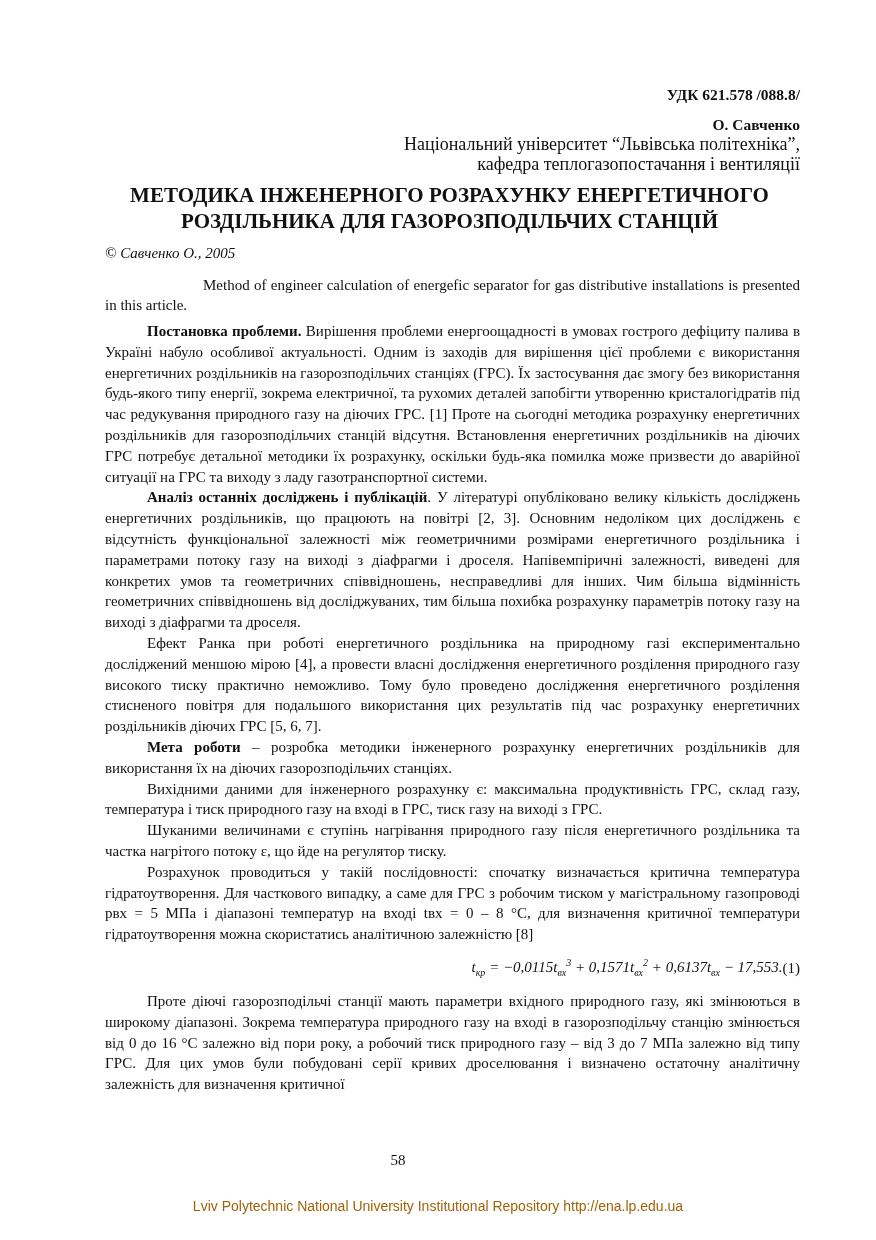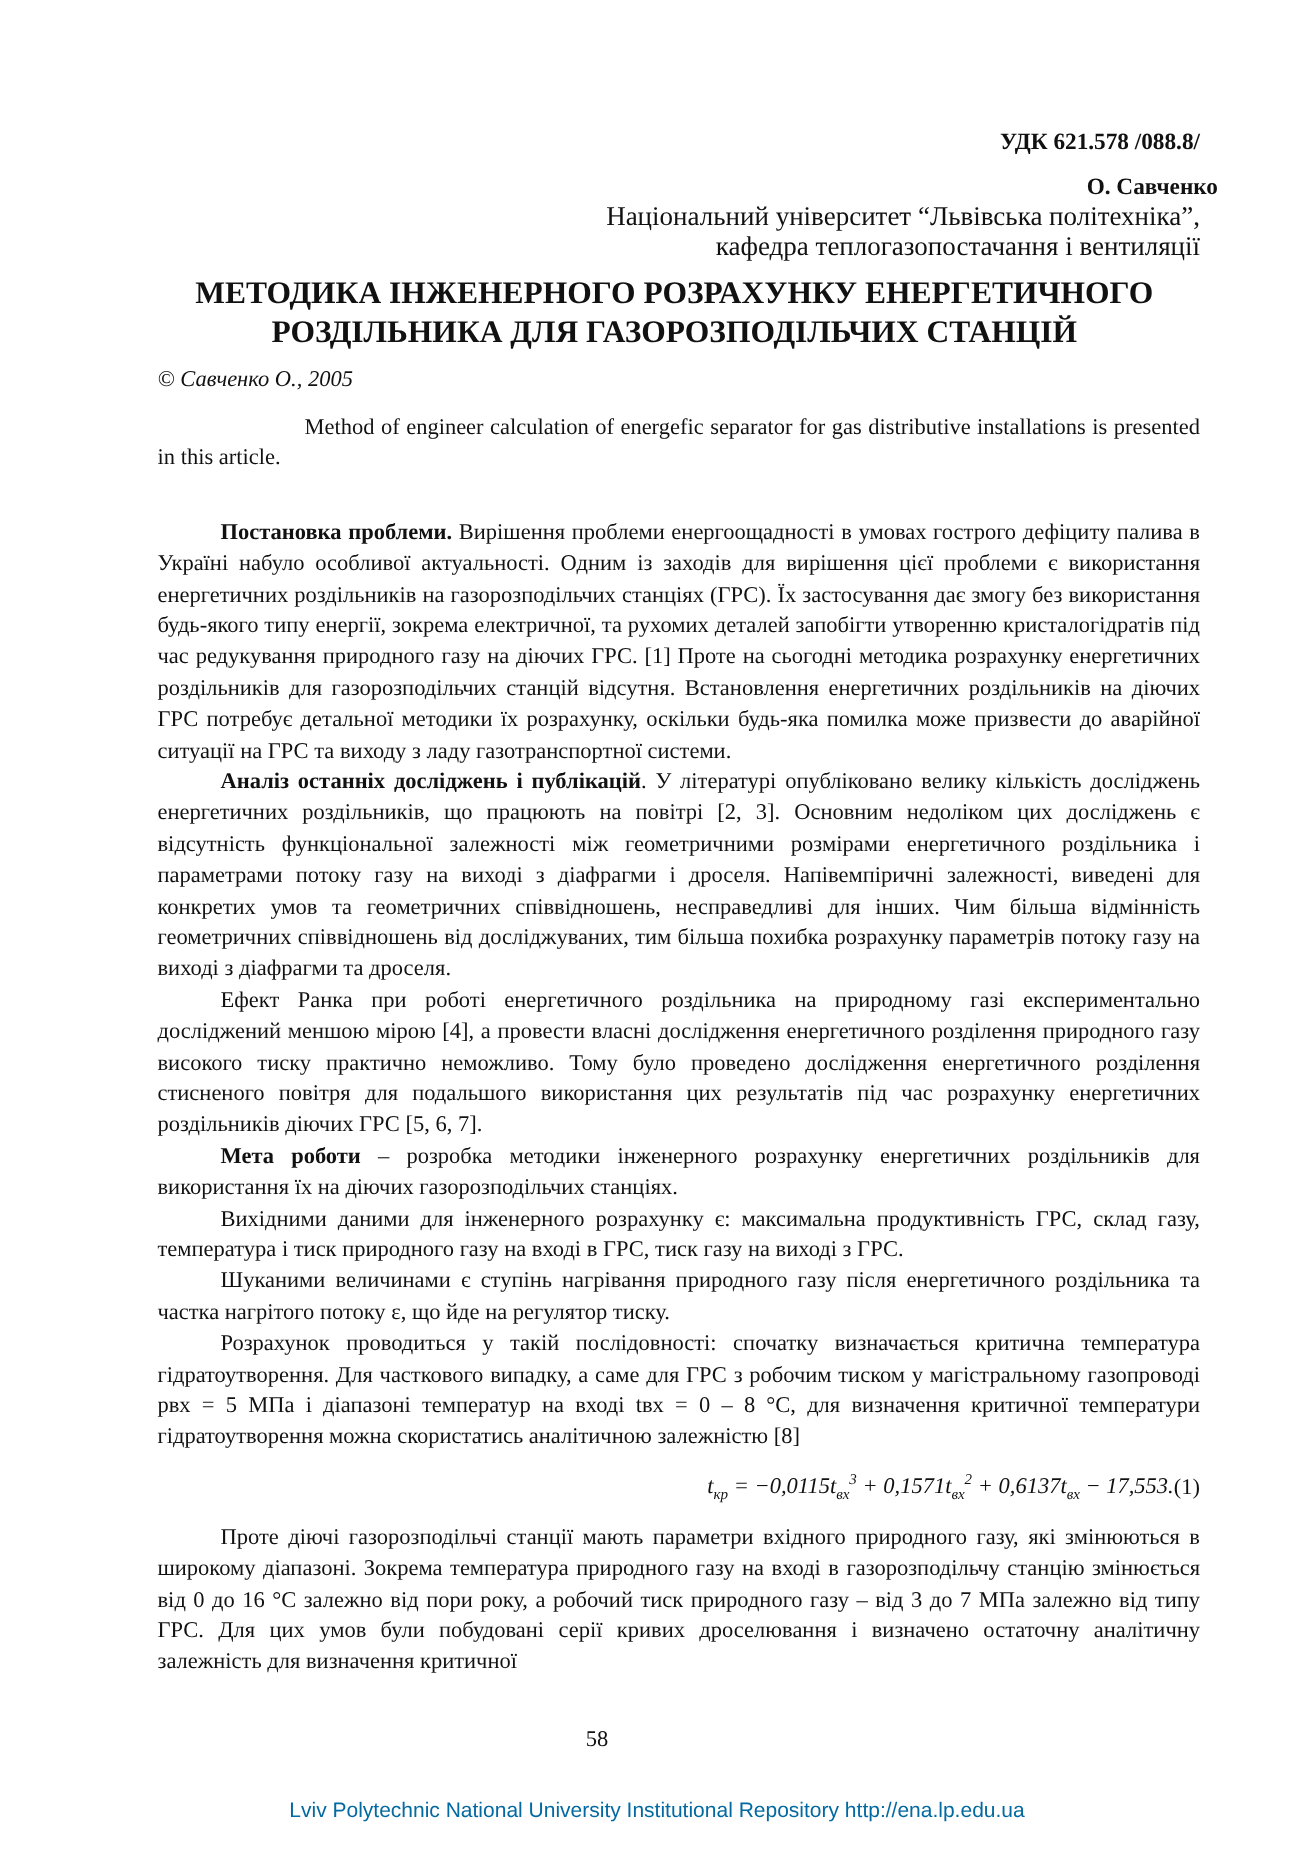--- a/index.html
+++ b/index.html
@@ -1,36 +1,36 @@
 <!DOCTYPE html>
 <html><head>
 <meta charset="utf-8">
 <style>
   html, body { margin: 0; padding: 0; background: #ffffff; }
   body { width: 876px; height: 1240px; position: relative; overflow: hidden;
          font-family: "Liberation Serif", "DejaVu Serif", serif; color: #111; }
   .udk { position: absolute; right: 76px; top: 86px; font-weight: bold; font-size: 15.5px; }
-  .author { position: absolute; right: 64px; top: 116px; font-weight: bold; font-size: 15.5px; margin-left: 38px; }
+  .author { position: absolute; right: 76px; top: 116px; font-weight: bold; font-size: 15.5px; margin-left: 38px; }
   .affil { position: absolute; right: 76px; top: 134px; font-size: 18px; line-height: 20px; text-align: right; }
   .title { position: absolute; left: 102px; width: 695px; top: 182px; font-size: 21px; font-weight: bold;
            text-align: center; line-height: 26px; font-family: "Liberation Serif", serif; }
   .copyright { position: absolute; left: 105px; top: 245px; font-style: italic; font-size: 15px; }
   .abstract { position: absolute; left: 105px; width: 695px; top: 275px; font-weight: normal; font-size: 15px;
               line-height: 20px; text-align: justify; text-indent: 98px; }
   .body { position: absolute; left: 105px; width: 695px; top: 321px; font-size: 15px; line-height: 20.8px;
-          text-align: justify; margin-top: 24px; }
+          text-align: justify; }
   .body p { margin: 0; text-indent: 42px; }
   .body b { font-weight: bold; }
   .formula { display: flex; justify-content: flex-end; align-items: center; height: 46px;
              padding-left: 215px; font-style: italic; font-family: "Liberation Serif", serif; font-size: 15px; }
   .formula .num { font-style: normal; }
   .formula sub, .formula sup { font-size: 10px; }
   .pagenum { position: absolute; left: 0; width: 796px; top: 1152px; text-align: center; font-size: 15px; }
   .footer { position: absolute; left: 0; width: 876px; top: 1198px; text-align: center; font-size: 14px;
-            font-family: "Liberation Sans", sans-serif; color: #0369a1; }
+            font-family: "Liberation Sans", sans-serif; color: #a16207; }
 </style>
 </head>
 <body>
 
 <div class="udk">УДК 621.578 /088.8/</div>
 <div class="author">О. Савченко</div>
 <div class="affil">
   <div>Національний університет “Львівська політехніка”,</div>
   <div>кафедра теплогазопостачання і вентиляції</div>
 </div>

